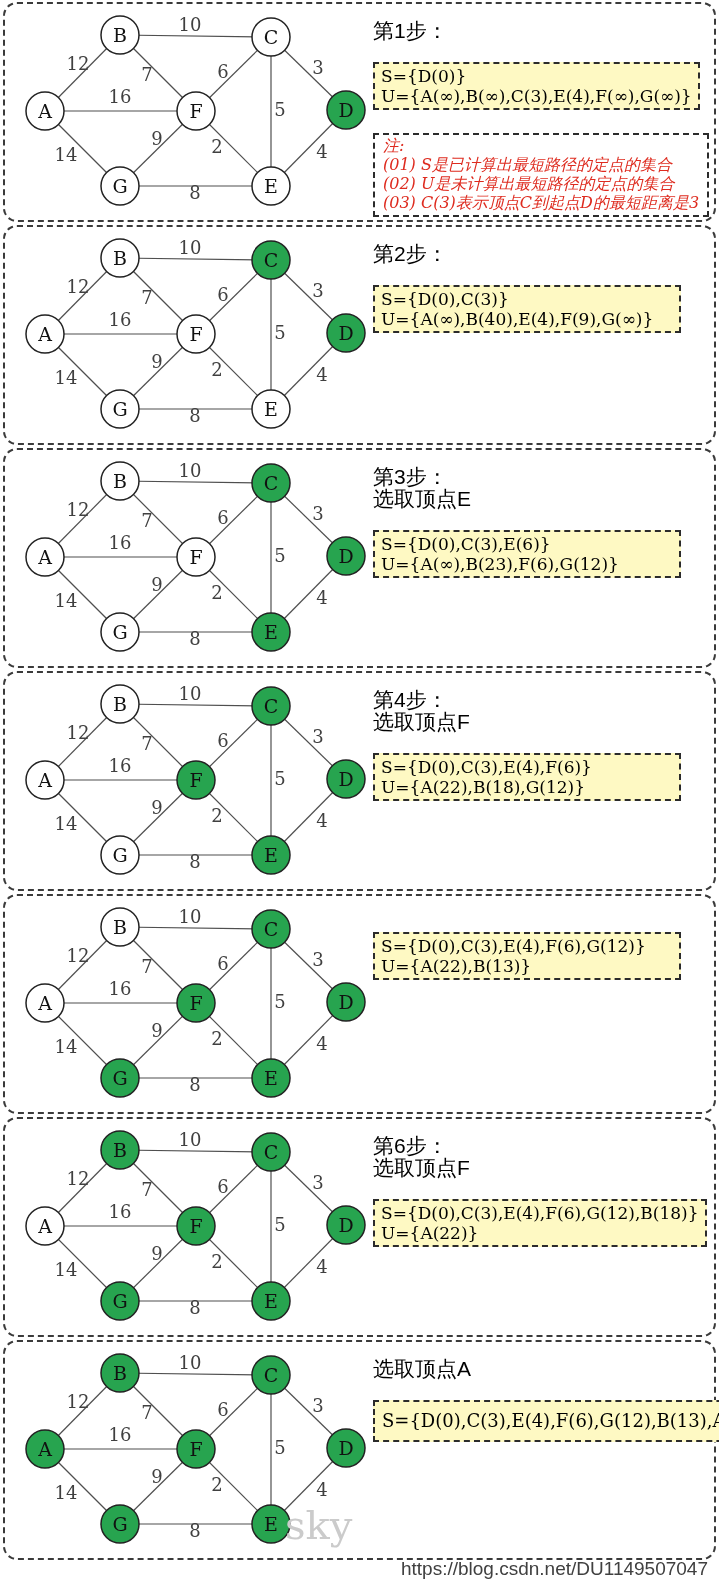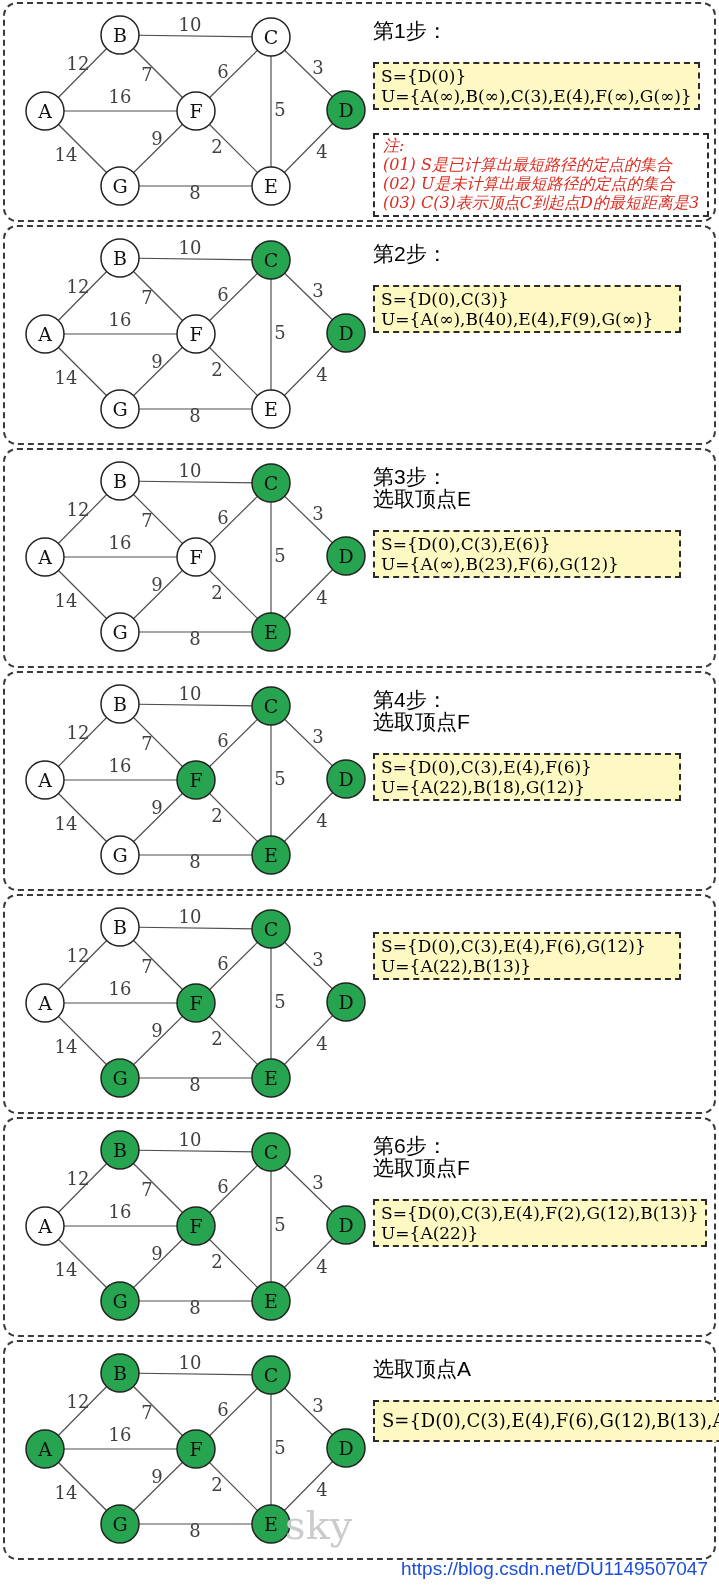--- a/index.html
+++ b/index.html
@@ -62,21 +62,21 @@
     font-family:"DejaVu Serif", "Liberation Serif", serif;
     font-size:40px;
     color:#cbcbcb;
     pointer-events:none;
   }
   .url-mark {
     position:absolute;
     right:11px;
     bottom:8px;
     font-size:19px;
-    color:#1d4ed8;
+    color:#404040;
     pointer-events:none;
   }
 </style>
 </head>
 <body>
 
 <div id="panels">
   <section class="panel">
     <svg class="graph" viewBox="0 0 360 216">
         <g>
@@ -424,21 +424,21 @@
           <circle cx="113" cy="182" r="19" class="node-circle" fill="#27a44f"></circle>
           <text x="113" y="182" dy=".35em" class="node-label">G</text>
         </g>
       </svg>
     <div class="text-col">
       <div class="step-title">
         <div>第6步：</div>
         <div>选取顶点F</div>
       </div>
       <div class="su-box">
-        <div>S={D(0),C(3),E(4),F(2),G(12),B(13)}</div>
+        <div>S={D(0),C(3),E(4),F(6),G(12),B(18)}</div>
         <div>U={A(22)}</div>
       </div>
       
     </div>
   </section>
 
   <section class="panel">
     <svg class="graph" viewBox="0 0 360 216">
         <g>
           <line x1="38" y1="107" x2="113" y2="31" class="edge-line"></line>

